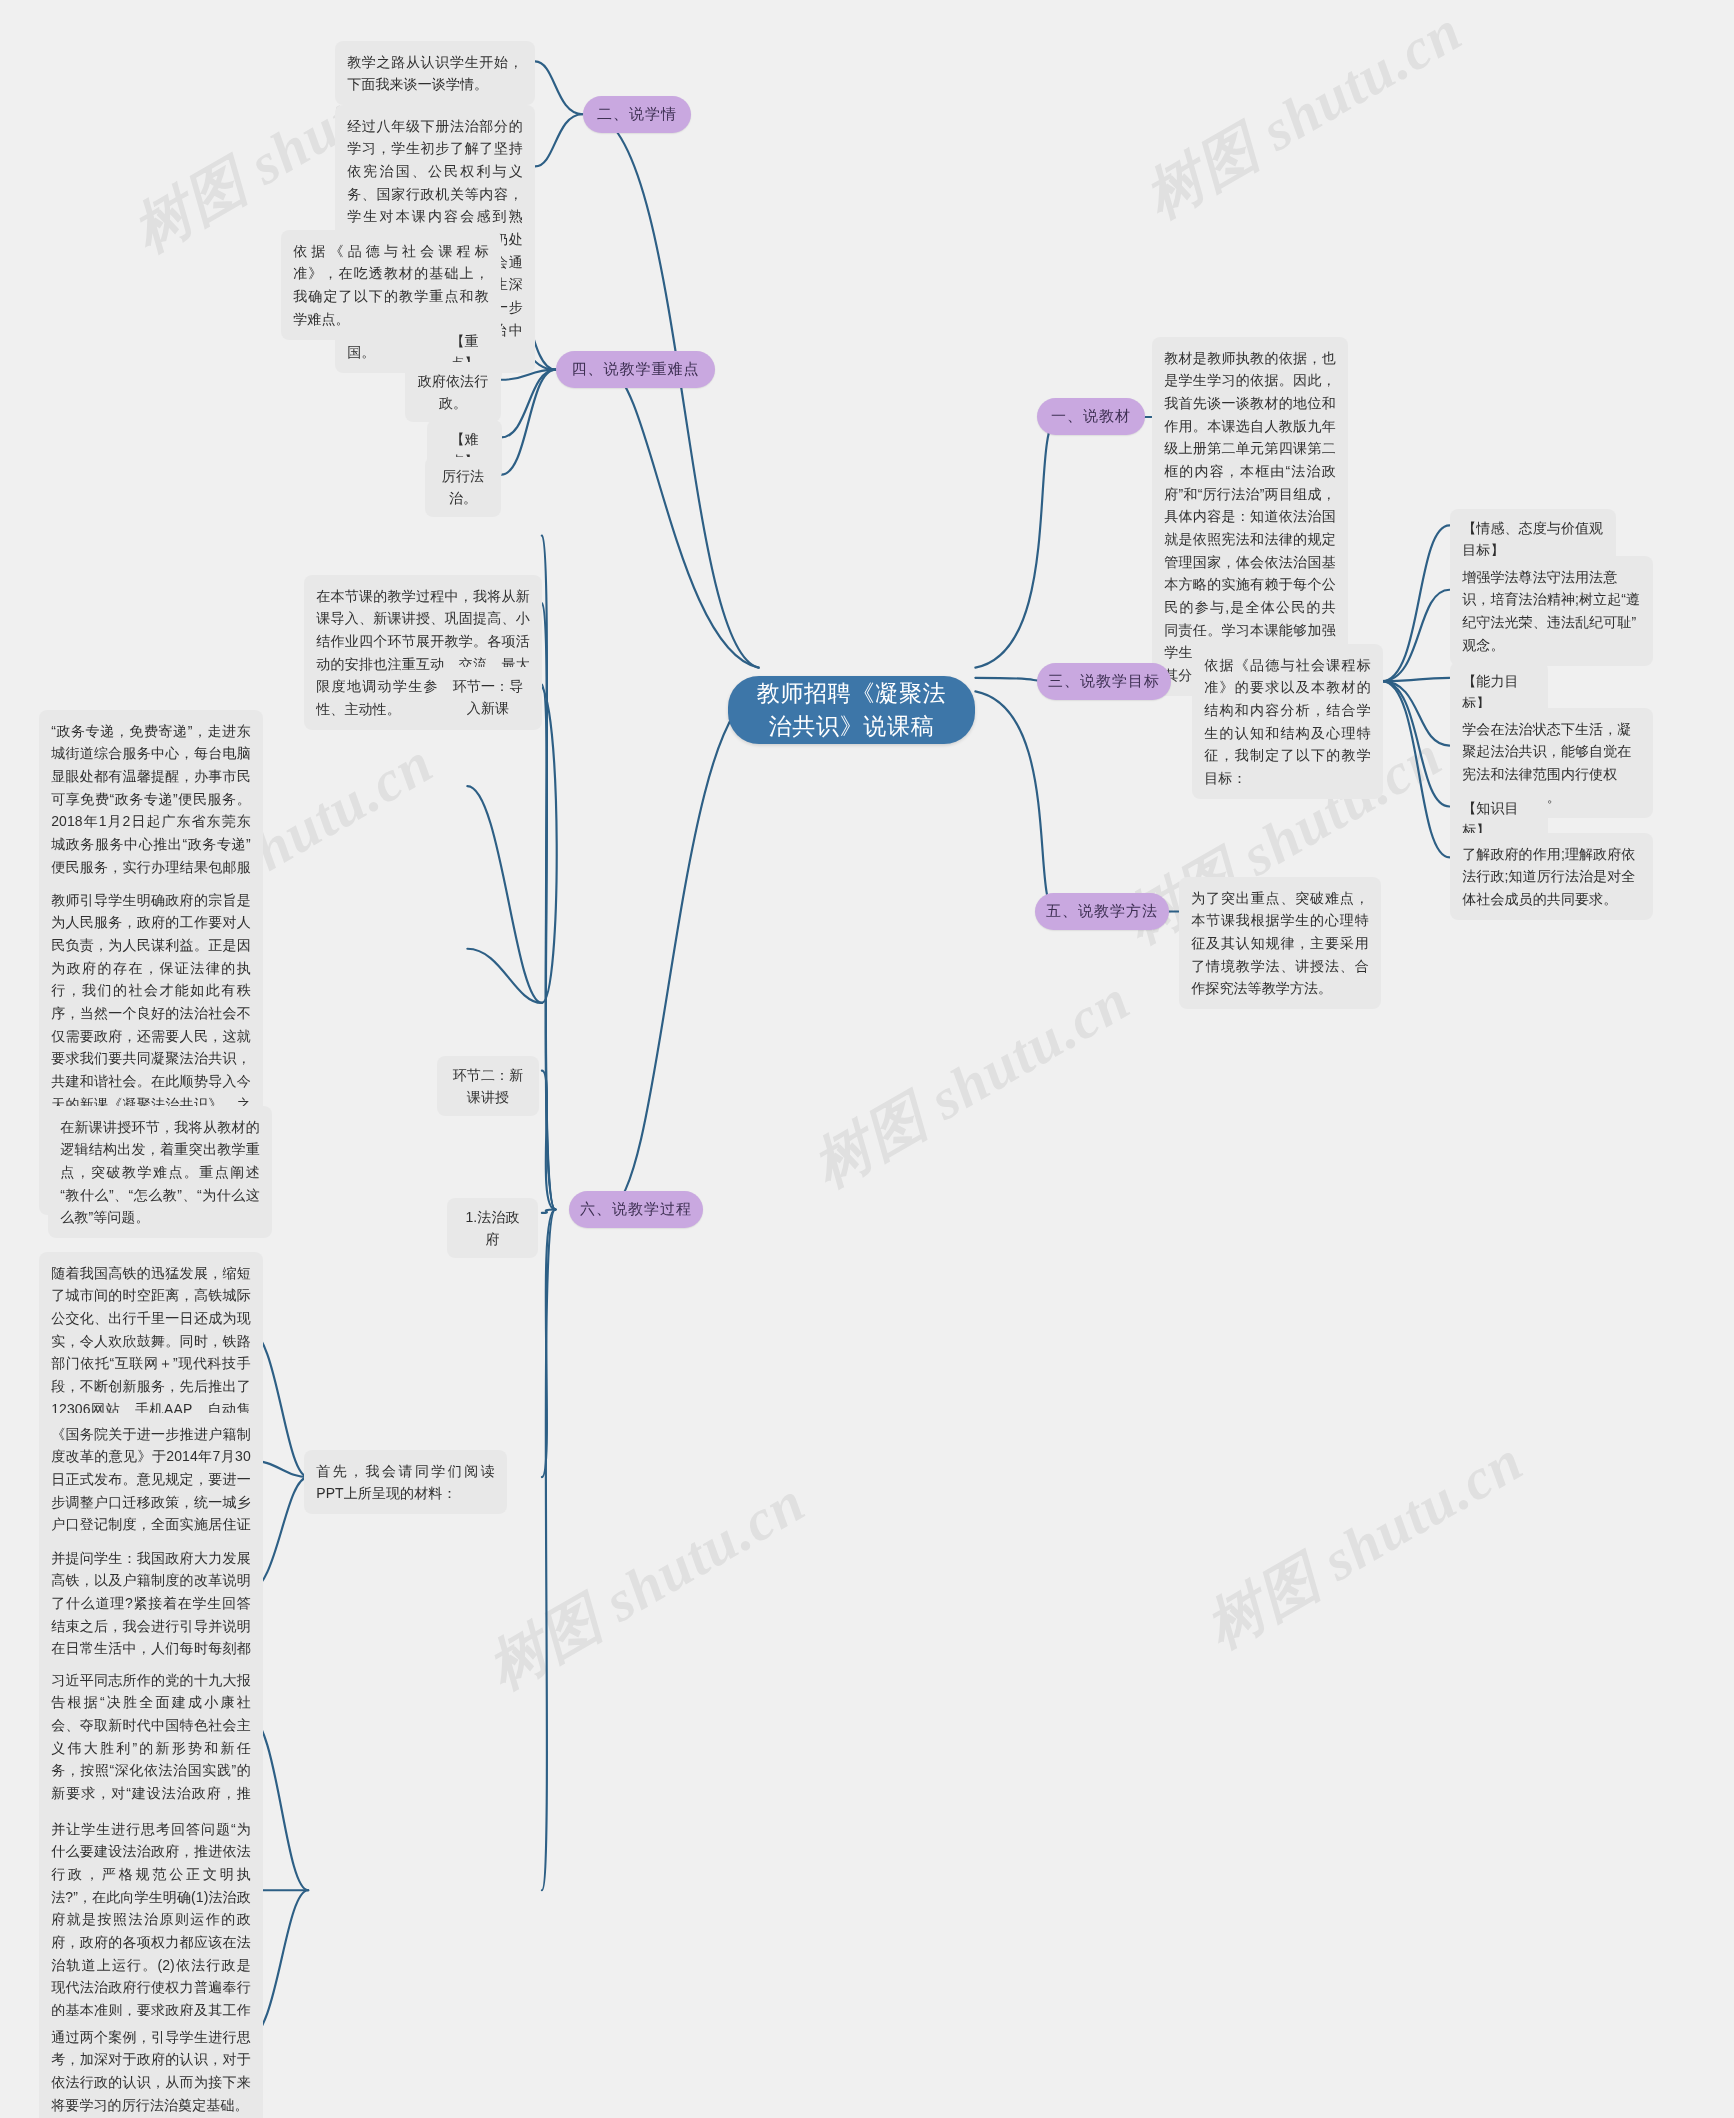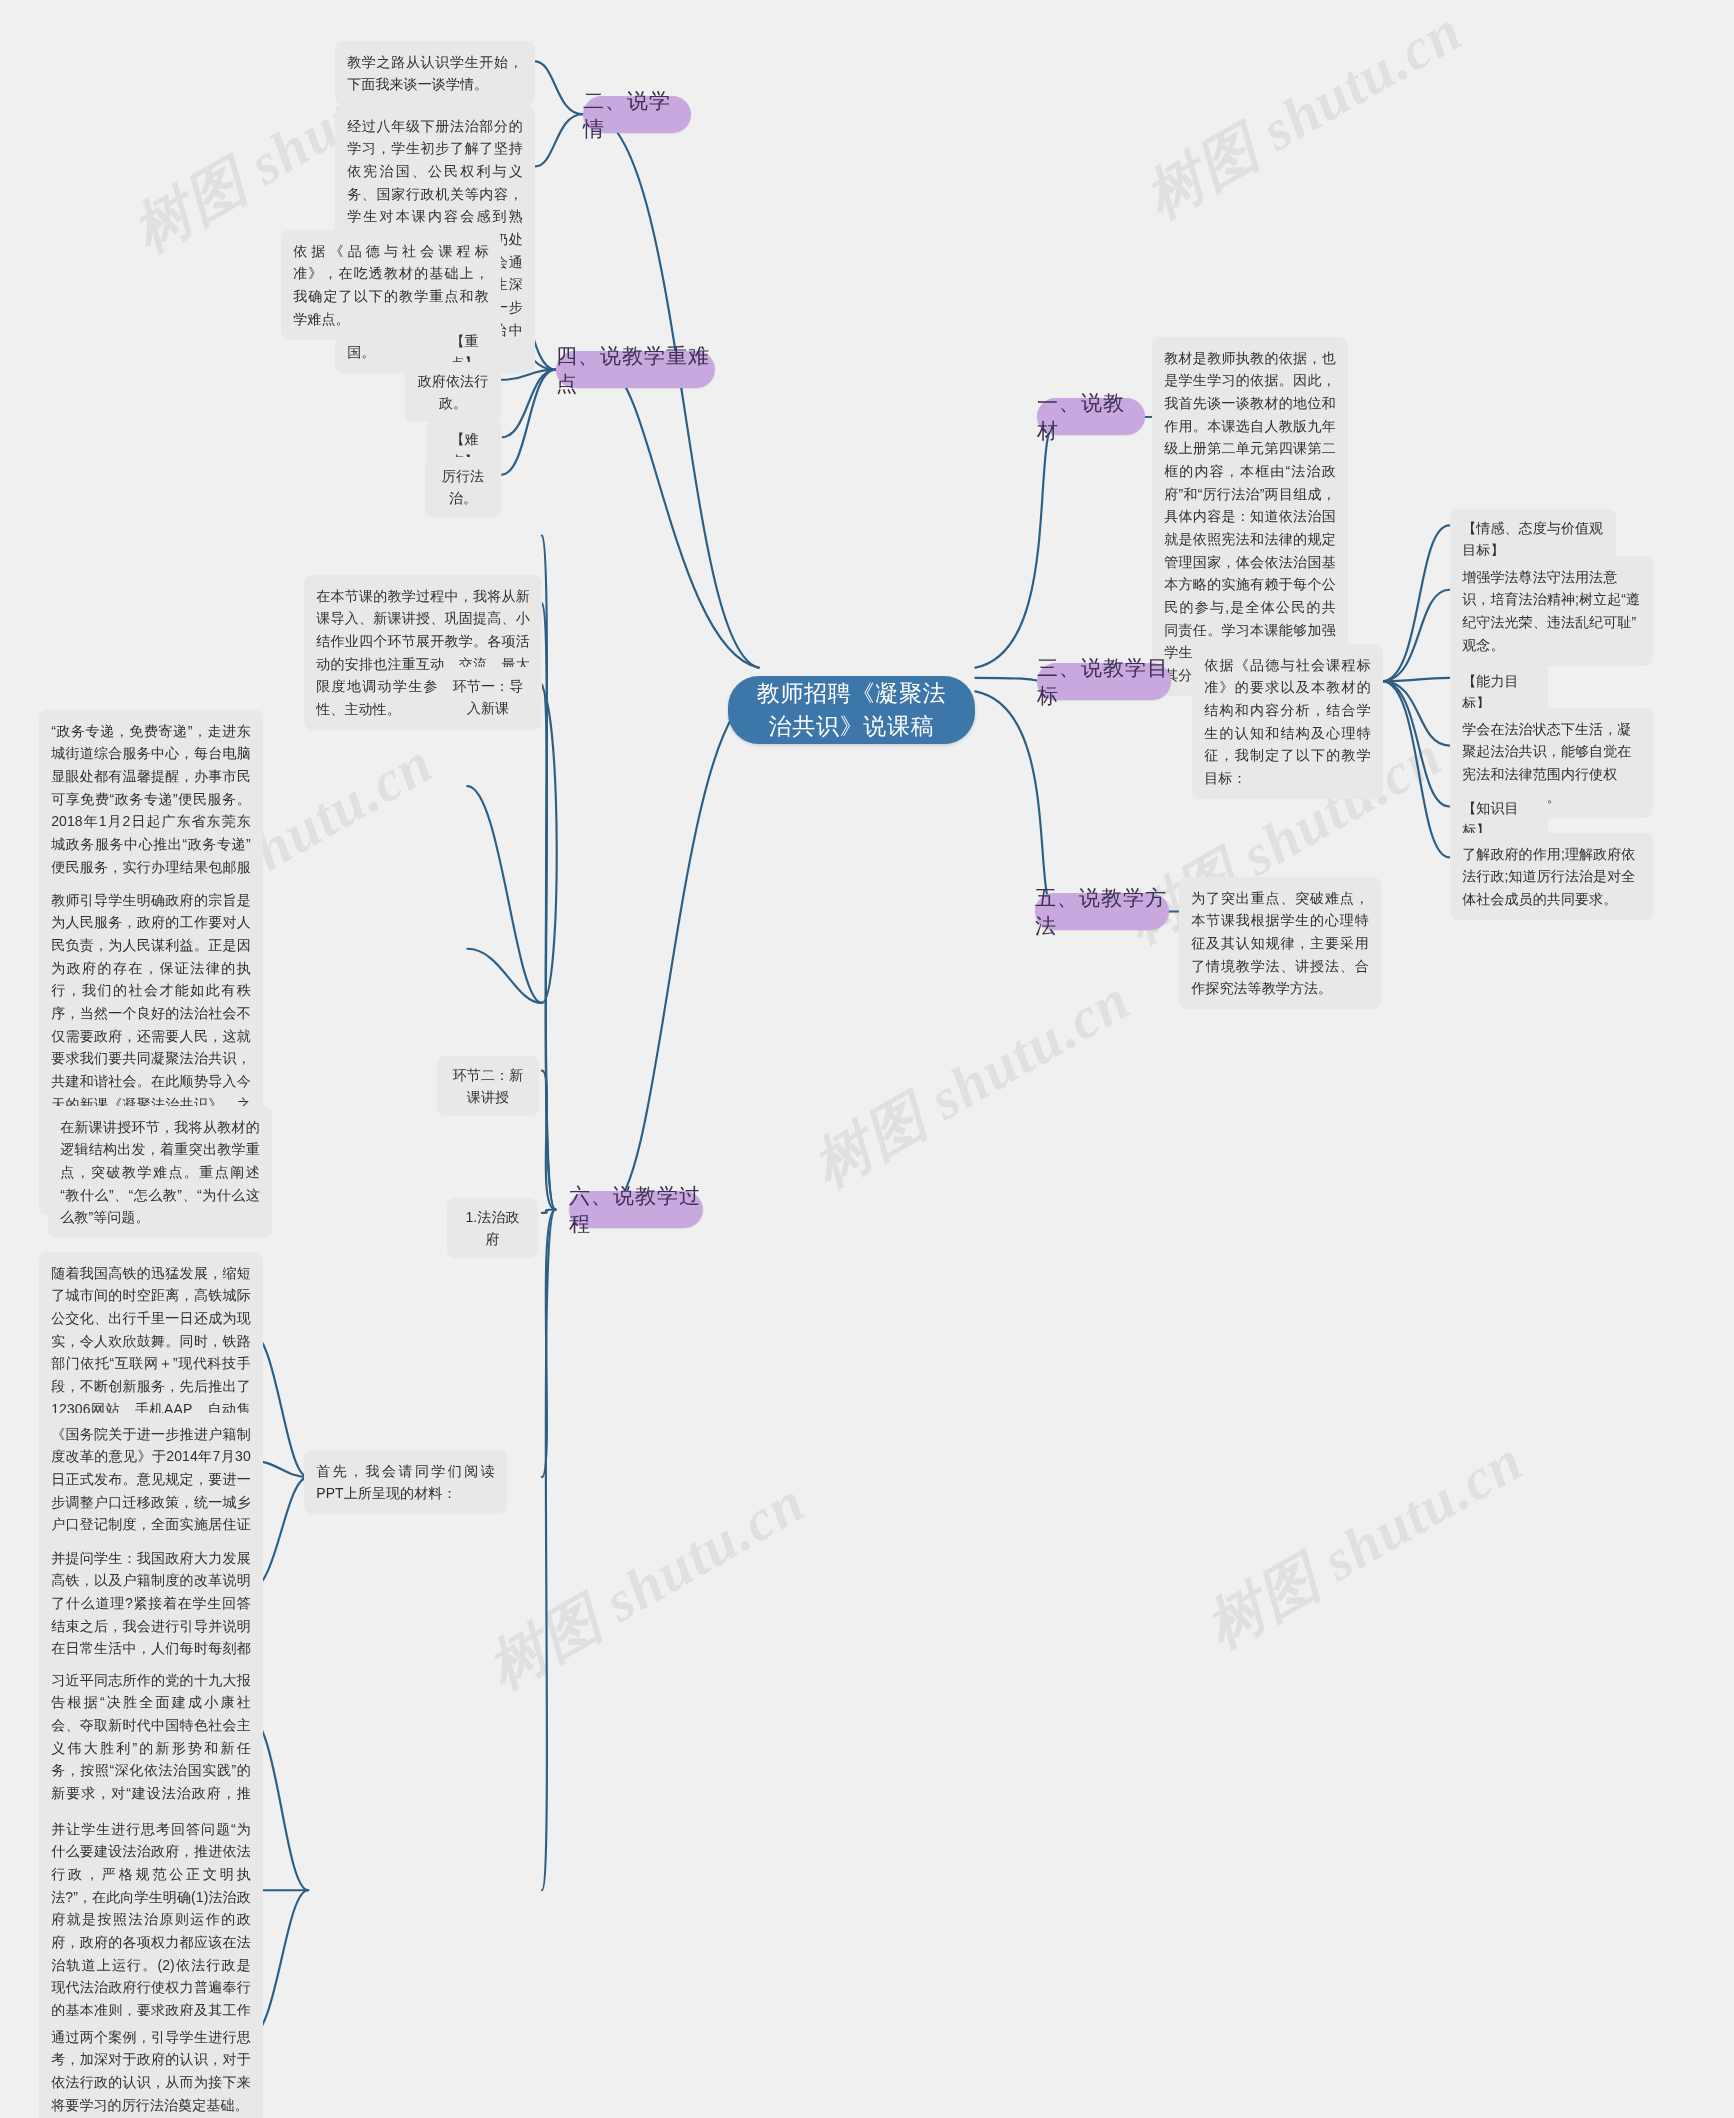--- a/index.html
+++ b/index.html
@@ -23,21 +23,21 @@
     background:#e8e8e8;border-radius:8.1px;
     padding:9.5px 12.2px;color:#2f2f2f;
     font-size:14px;line-height:1.62;
     letter-spacing:0.1px;text-align:justify;
   }
   .leaf.short{text-align:center;padding:7.5px 12.2px;}
   .leaf.left-al{text-align:left;}
   .branch{
     background:#c9a8e0;color:#3d2f52;border-radius:23px;
     display:flex;align-items:center;justify-content:center;
-    font-size:21px;letter-spacing:1px;height:37px;
+    font-size:15px;letter-spacing:1px;height:37px;
     box-shadow:0 0.7px 1.4px rgba(0,0,0,.10);
   }
   .root{
     background:#3d76a8;color:#fff;border-radius:31px;
     display:flex;align-items:center;justify-content:center;
     text-align:center;font-size:23px;line-height:1.42;
     letter-spacing:0.7px;padding:0 23px;
     box-shadow:0 1.4px 3.4px rgba(0,0,0,.14);
   }
 </style>

